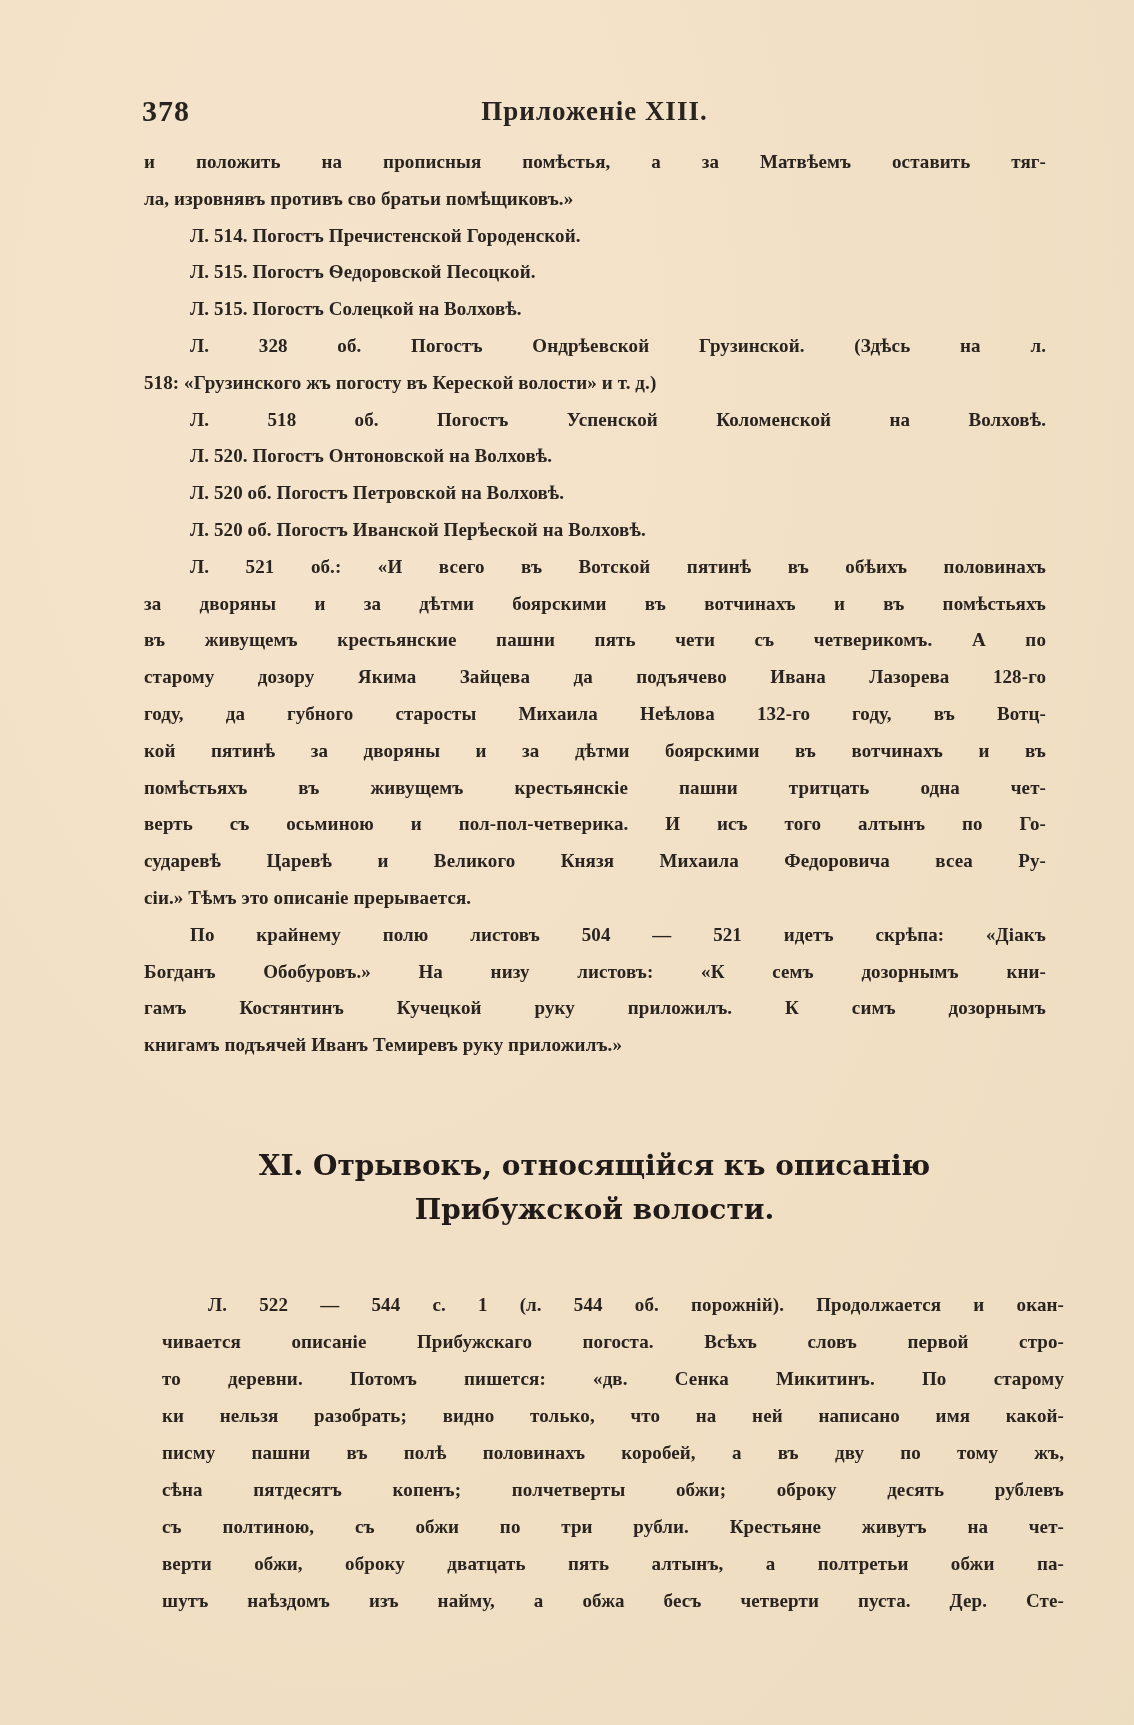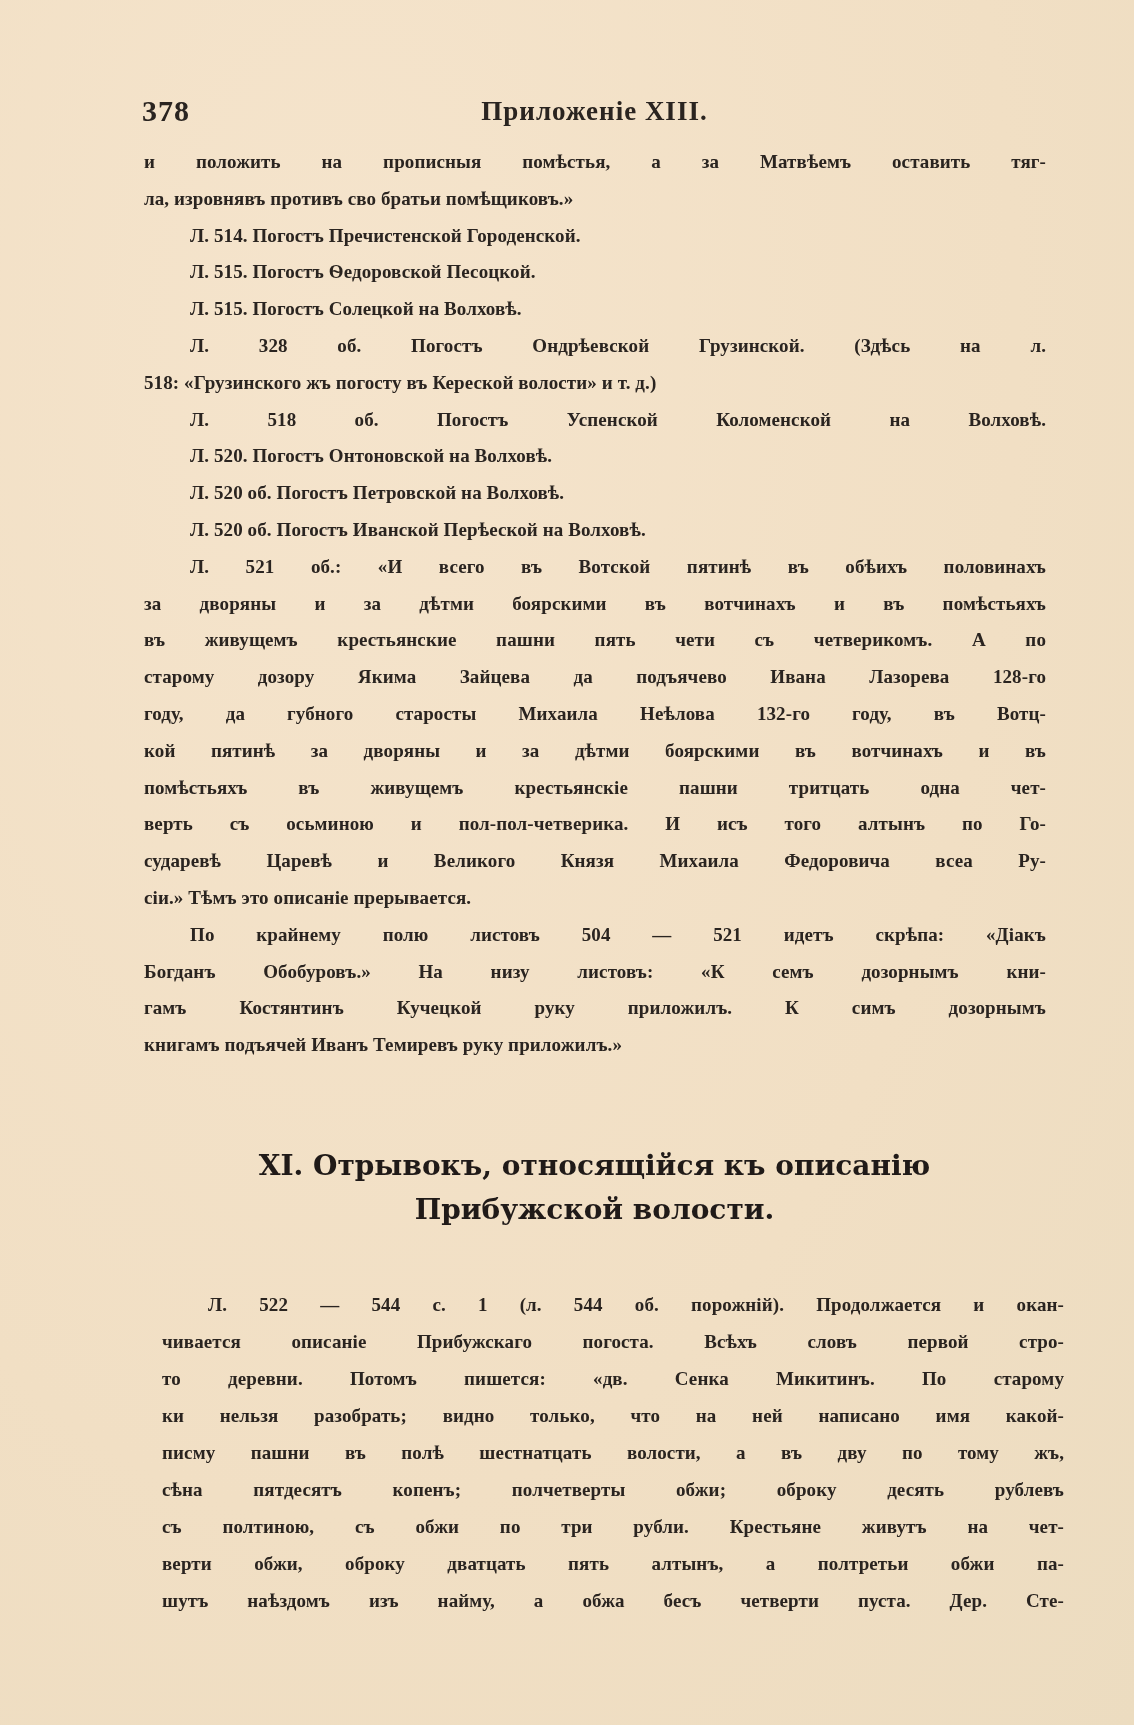--- a/index.html
+++ b/index.html
@@ -80,19 +80,19 @@
   <div class="section-heading">
     <div>XI. Отрывокъ, относящійся къ описанію</div>
     <div>Прибужской волости.</div>
   </div>
 
   <div class="body2" id="body2">
       <div class="line indent">Л. 522 — 544 с. 1 (л. 544 об. порожній). Продолжается и окан-</div>
       <div class="line">чивается описаніе Прибужскаго погоста. Всѣхъ словъ первой стро-</div>
       <div class="line">то деревни. Потомъ пишется: «дв. Сенка Микитинъ. По старому</div>
       <div class="line">ки нельзя разобрать; видно только, что на ней написано имя какой-</div>
-      <div class="line">писму пашни въ полѣ шестнатцать волости, а въ дву по тому жъ,</div>
+      <div class="line">писму пашни въ полѣ половинахъ коробей, а въ дву по тому жъ,</div>
       <div class="line">сѣна пятдесятъ копенъ; полчетверты обжи; оброку десять рублевъ</div>
       <div class="line">съ полтиною, съ обжи по три рубли. Крестьяне живутъ на чет-</div>
       <div class="line">верти обжи, оброку дватцать пять алтынъ, а полтретьи обжи па-</div>
       <div class="line">шутъ наѣздомъ изъ найму, а обжа бесъ четверти пуста. Дер. Сте-</div>
     </div>
 </div>
 
 </body></html>

